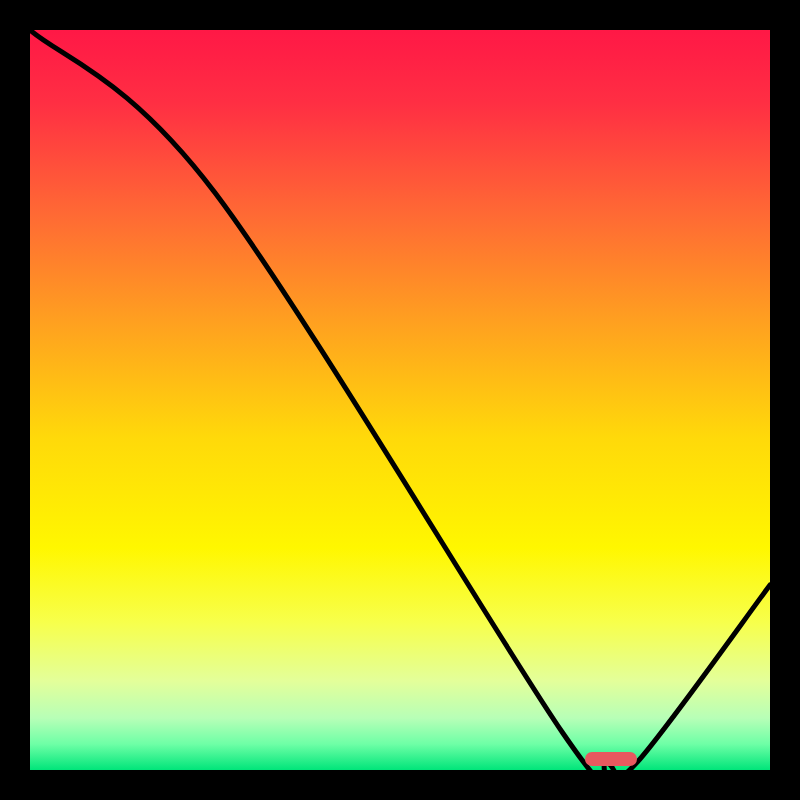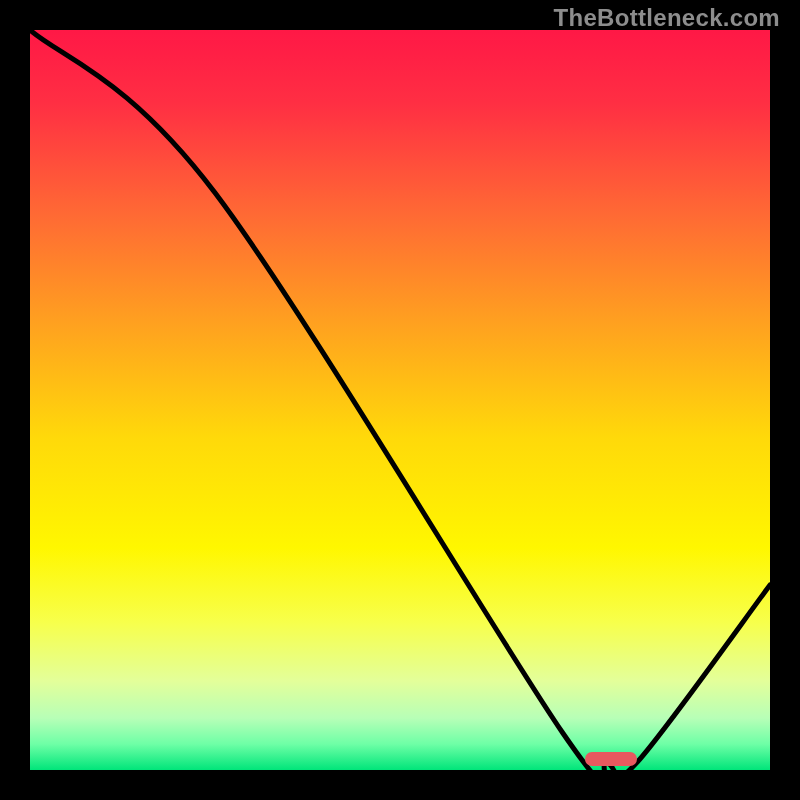--- a/index.html
+++ b/index.html
@@ -54,21 +54,20 @@
   .mark {
     position: absolute;
     background: #e7595f;
     border-radius: 999px;
   }
 </style>
 </head>
 <body>
 
 <div class="frame">
-  <div class="watermark">TheBottleneck.com</div>
   <div class="plot-area">
     <svg class="rainbow" viewBox="0 0 740 740" preserveAspectRatio="none">
       <defs>
         <linearGradient id="rg" x1="0" y1="0" x2="0" y2="1">
             <stop offset="0%" stop-color="#ff1846"></stop>
             <stop offset="10%" stop-color="#ff2f43"></stop>
             <stop offset="25%" stop-color="#ff6a34"></stop>
             <stop offset="40%" stop-color="#ffa21f"></stop>
             <stop offset="55.00000000000001%" stop-color="#ffd90a"></stop>
             <stop offset="70%" stop-color="#fff700"></stop>

